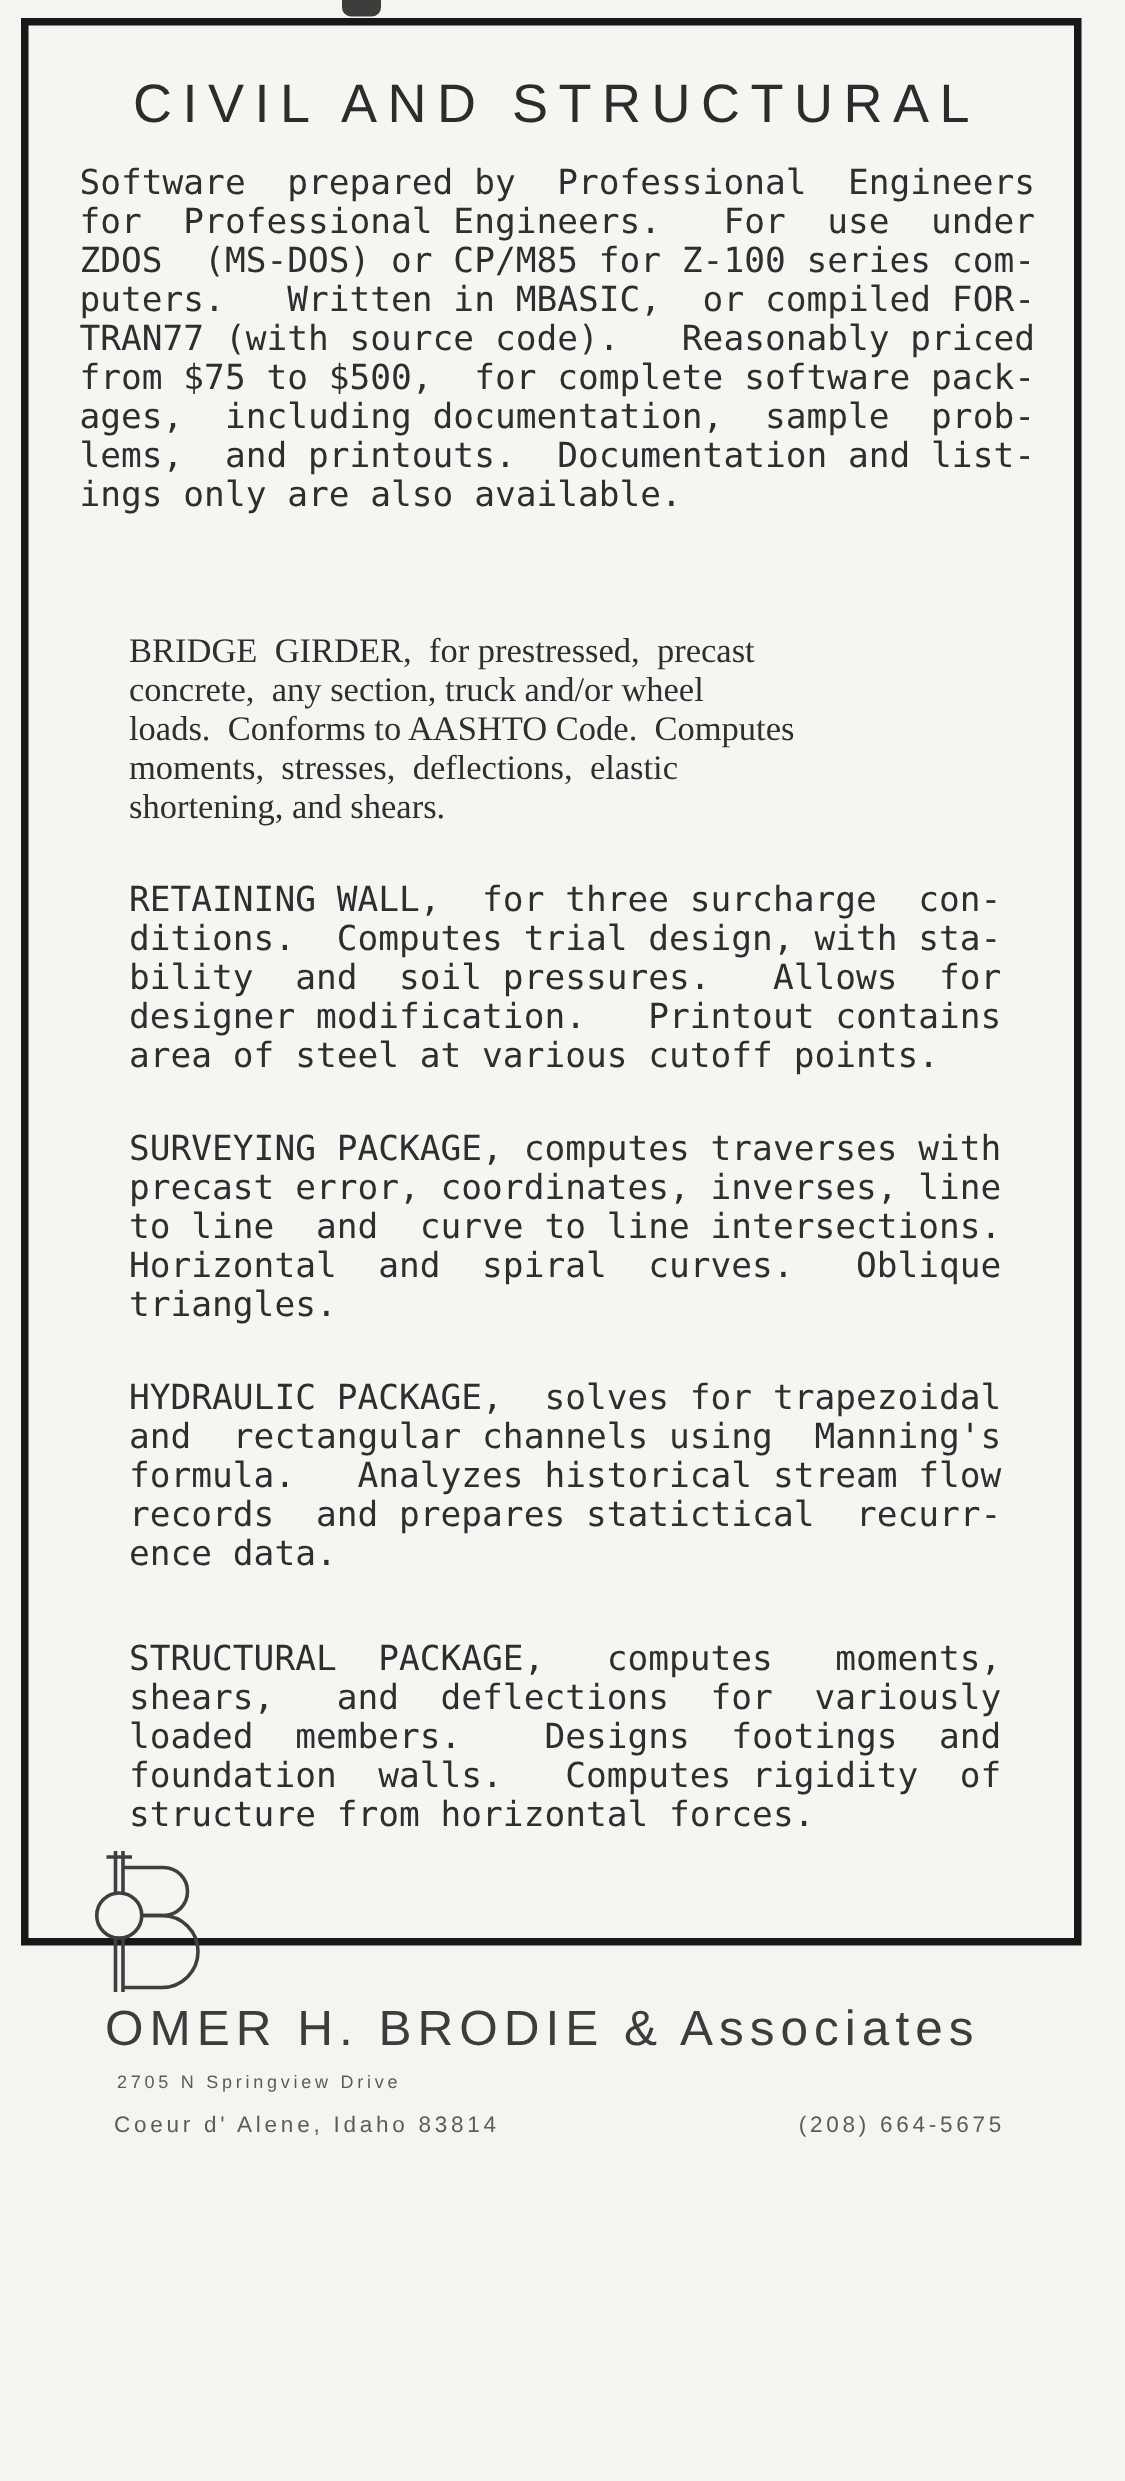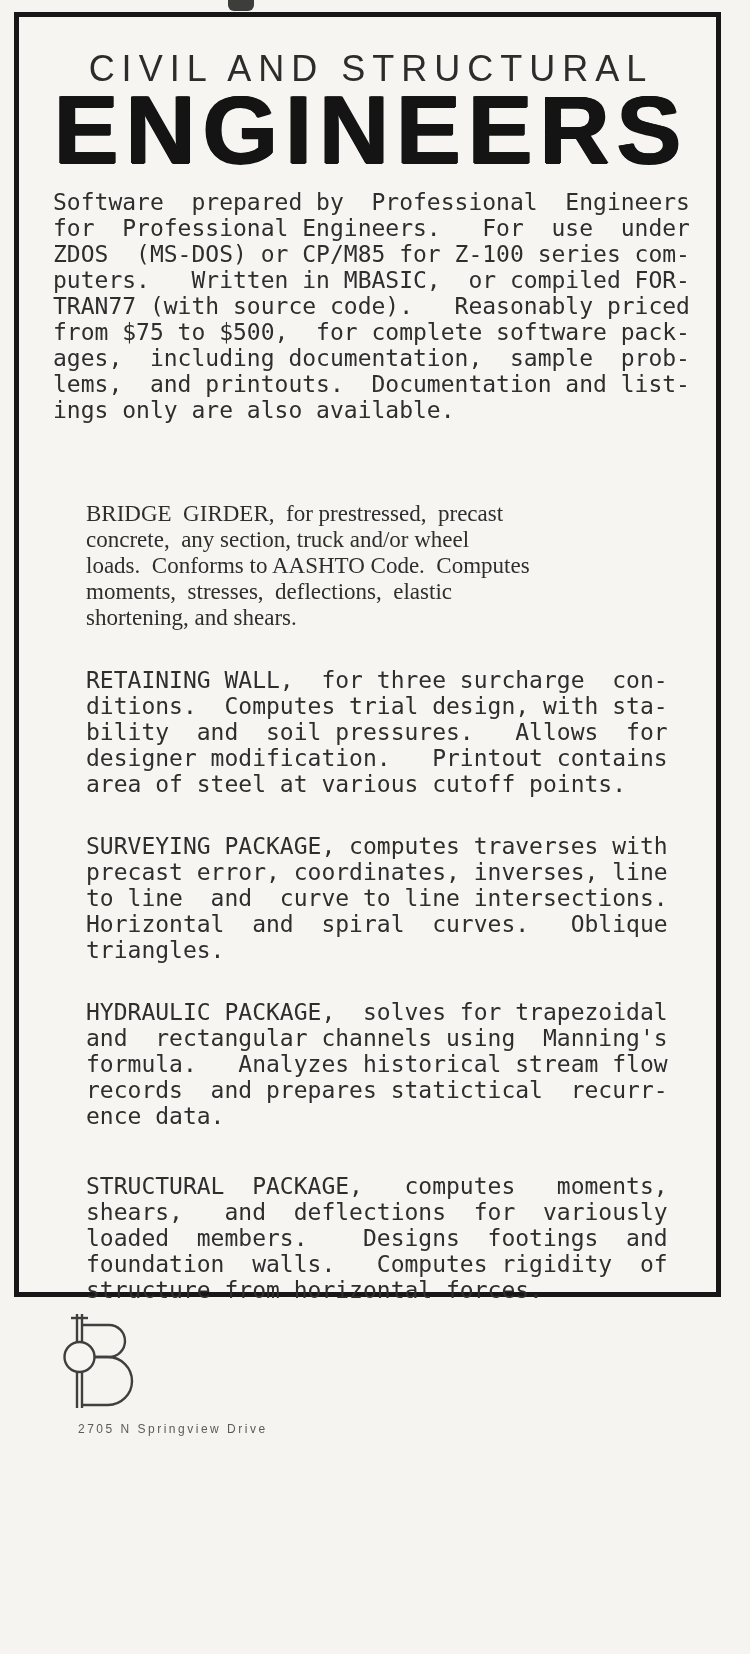--- a/index.html
+++ b/index.html
@@ -76,21 +76,20 @@
 </style>
 </head>
 <body>
 
 <div class="artifact-top"></div>
 
 <div class="frame">
 
   <div class="title-small">CIVIL AND STRUCTURAL</div>
 
-  <div class="title-large">ENGINEERS</div>
 
   <div class="intro mono">Software  prepared by  Professional  Engineers
 for  Professional Engineers.   For  use  under
 ZDOS  (MS-DOS) or CP/M85 for Z-100 series com-
 puters.   Written in MBASIC,  or compiled FOR-
 TRAN77 (with source code).   Reasonably priced
 from $75 to $500,  for complete software pack-
 ages,  including documentation,  sample  prob-
 lems,  and printouts.  Documentation and list-
 ings only are also available.</div>
@@ -126,18 +125,23 @@
   <div>
     <svg class="logo" width="85" height="96" viewBox="0 0 85 96" fill="none" stroke="#3f3f3f" stroke-width="2.4">
       <line x1="16" y1="5" x2="33" y2="5"></line>
       <line x1="22" y1="1" x2="22" y2="95"></line>
       <line x1="27" y1="1" x2="27" y2="95"></line>
       <path d="M27 12 H54 A16 16 0 0 1 54 44 H27"></path>
       <path d="M27 44 H53 A24 24 0 0 1 53 92 H27"></path>
       <circle cx="24.5" cy="44" r="15" fill="#f6f5f2"></circle>
     </svg>
 
+    <div class="company">OMER H. BRODIE  &amp;  Associates</div>
 
     <div class="addr1">2705 N Springview Drive</div>
 
+    <div class="addr-row">
+      <span>Coeur d' Alene, Idaho  83814</span>
+      <span>(208)  664-5675</span>
+    </div>
   </div>
 
 </div>
 
 </body></html>

